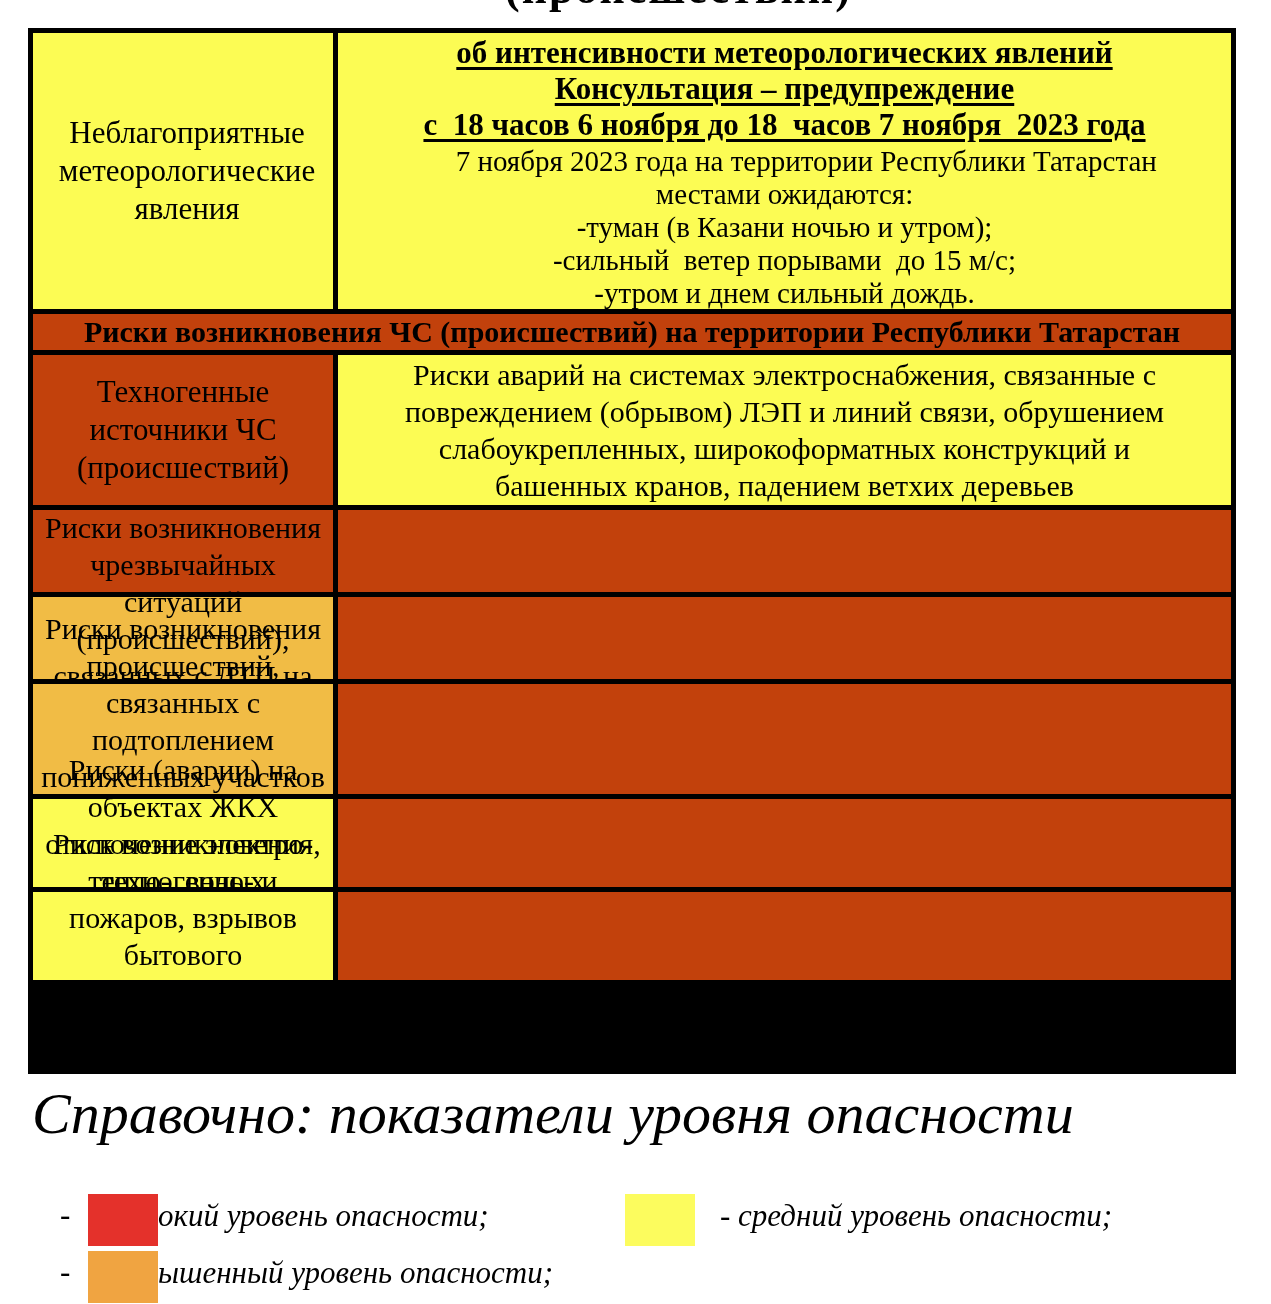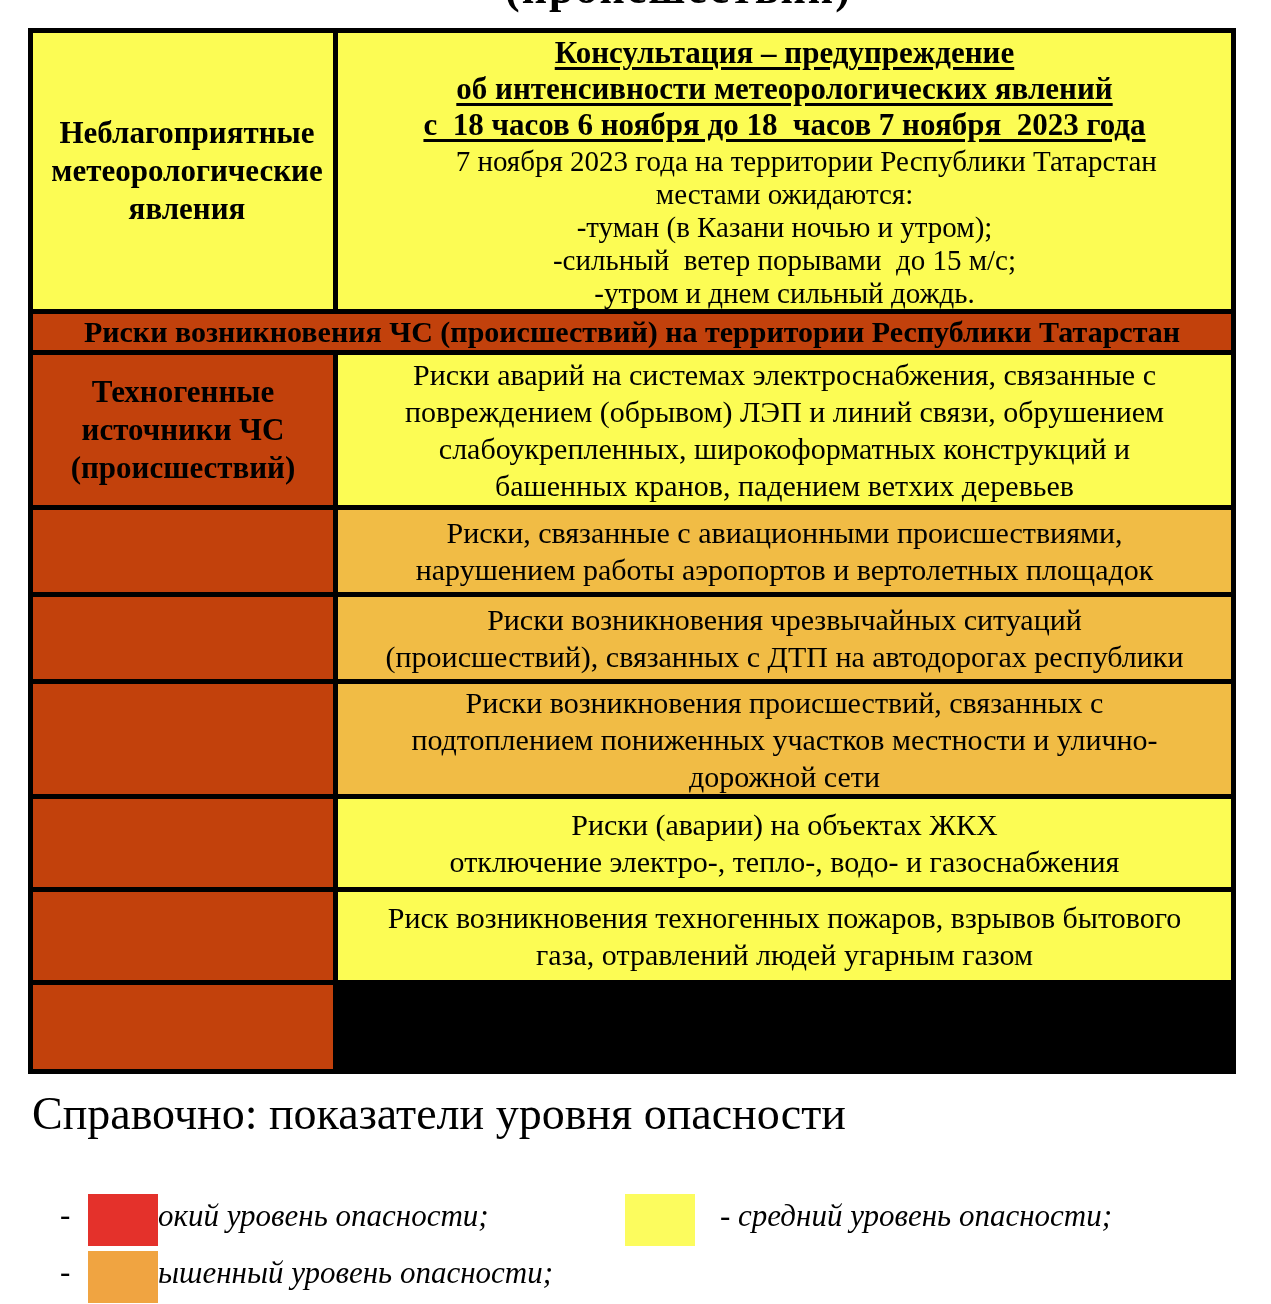--- a/index.html
+++ b/index.html
@@ -9,29 +9,29 @@
             font-weight:bold;font-size:44px;letter-spacing:2px;white-space:nowrap;}
   .tbl{margin:28px 0 0 28px;width:1198px;display:grid;
        grid-template-columns:300px 1fr;
        grid-template-rows:276px 36px 150px 82px 82px 110px 88px 88px 84px;
        gap:5px;background:#000;border:5px solid #000;}
   .cell{background:#c2410c;}
   .c-flex{display:flex;align-items:center;justify-content:center;text-align:center;}
   .yellow{background:#FCFC54;}
   .orange-bg{background:#F1BC45;}
   .span2{grid-column:1 / -1;}
-  .meteo-left{font-weight:bold;font-size:31px;line-height:38px;white-space:pre-line;padding-left:8px;}
+  .meteo-left{font-weight:normal;font-size:31px;line-height:38px;white-space:pre-line;padding-left:8px;}
   .meteo-right{padding:2px 2px 0 2px;}
   .t-line{display:block;text-align:center;font-weight:bold;font-size:31px;line-height:36px;
           white-space:pre-wrap;text-decoration:underline;text-decoration-thickness:2.5px;text-underline-offset:4px;}
   .t-body{text-align:center;font-size:29px;line-height:33px;white-space:pre-wrap;margin-top:2px;}
   .section-h{font-weight:bold;font-size:30px;line-height:36px;}
-  .src-label{font-weight:bold;font-size:31px;line-height:38px;white-space:pre-line;padding:17px 6px;}
+  .src-label{font-weight:normal;font-size:31px;line-height:38px;white-space:pre-line;padding:17px 6px;}
   .risk{font-size:30px;line-height:37px;white-space:pre-line;padding:4px 8px;}
-  .ref-heading{margin:14px 0 0 32px;font-size:46px;line-height:52px;}
+  .ref-heading{margin:14px 0 0 32px;font-style:italic;font-size:58px;line-height:52px;}
   .legend{display:flex;margin:54px 0 0 60px;}
   .leg-col-left{width:565px;}
   .leg-item{display:flex;align-items:flex-start;height:52px;margin-bottom:5px;}
   .swatch{width:70px;height:52px;flex:0 0 auto;}
   .sw-red{background:#E4312B;}
   .sw-orange{background:#F0A441;}
   .sw-yellow{background:#FCFC5E;}
   .sw-green{background:#54A85F;}
   .dash{width:28px;font-style:italic;font-size:31px;line-height:38px;margin-top:2px;}
   .leg-text{font-style:italic;font-size:31px;line-height:38px;margin-top:3px;}
@@ -44,41 +44,39 @@
 
   <div class="top-clip">(происшествий)</div>
 
   <div class="tbl">
 
     <div class="cell yellow c-flex meteo-left">Неблагоприятные
 метеорологические
 явления</div>
 
     <div class="cell yellow meteo-right">
+      <span class="t-line">об интенсивности метеорологических явлений</span>
       <span class="t-line">Консультация – предупреждение</span>
-      <span class="t-line">об интенсивности метеорологических явлений</span>
       <span class="t-line">с  18 часов 6 ноября до 18  часов 7 ноября  2023 года</span>
       <div class="t-body">      7 ноября 2023 года на территории Республики Татарстан
 местами ожидаются:
 -туман (в Казани ночью и утром);
 -сильный  ветер порывами  до 15 м/с;
 -утром и днем сильный дождь.</div>
     </div>
 
     <div class="cell span2 c-flex section-h">Риски возникновения ЧС (происшествий) на территории Республики Татарстан</div>
 
     <div class="cell c-flex src-label">Техногенные источники ЧС (происшествий)</div>
     <div class="cell yellow c-flex risk">Риски аварий на системах электроснабжения, связанные с
 повреждением (обрывом) ЛЭП и линий связи, обрушением
 слабоукрепленных, широкоформатных конструкций и
 башенных кранов, падением ветхих деревьев</div>
 
     <div class="cell"></div>
-    <div class="cell orange-bg c-flex risk">Риски, связанные с авиационными происшествиями,
-нарушением работы аэропортов и вертолетных площадок</div>
 
     <div class="cell"></div>
     <div class="cell orange-bg c-flex risk">Риски возникновения чрезвычайных ситуаций
 (происшествий), связанных с ДТП на автодорогах республики</div>
 
     <div class="cell"></div>
     <div class="cell orange-bg c-flex risk">Риски возникновения происшествий, связанных с
 подтоплением пониженных участков местности и улично-
 дорожной сети</div>
 

